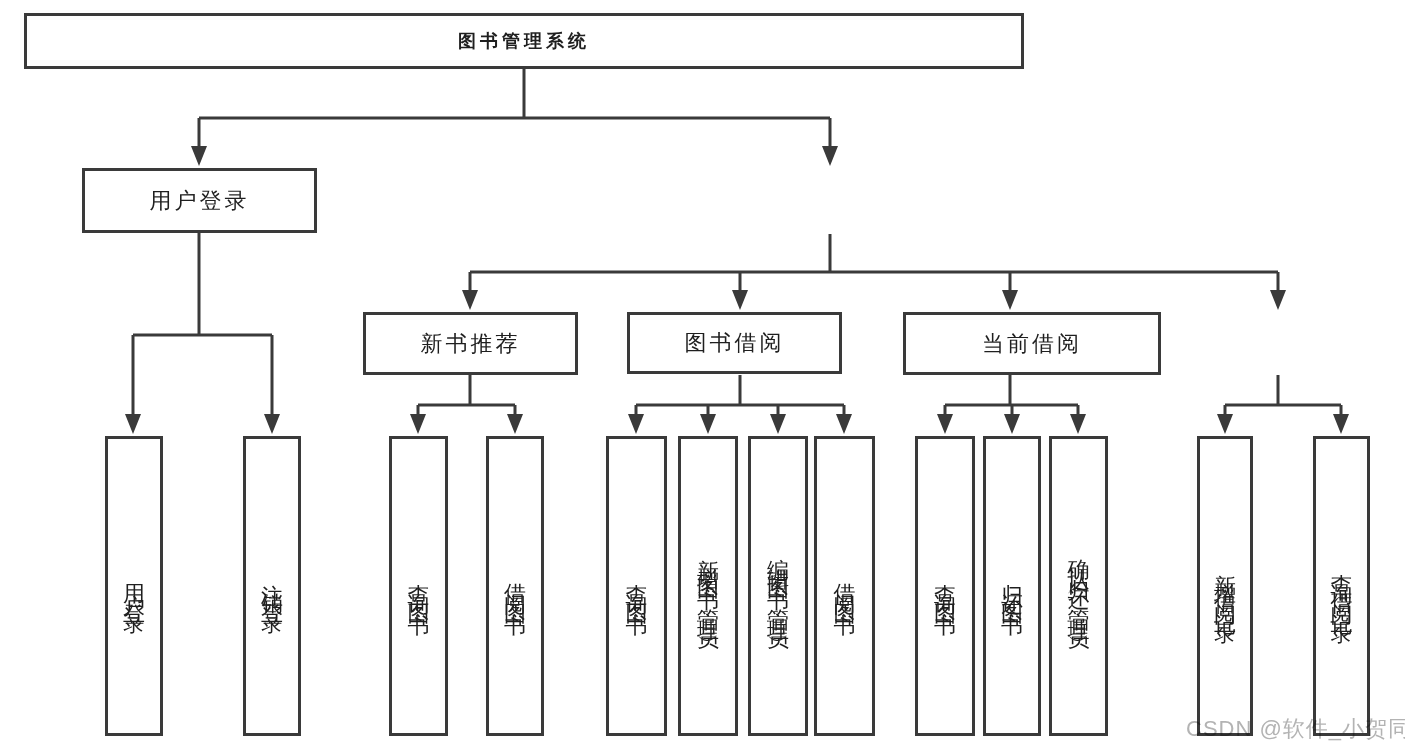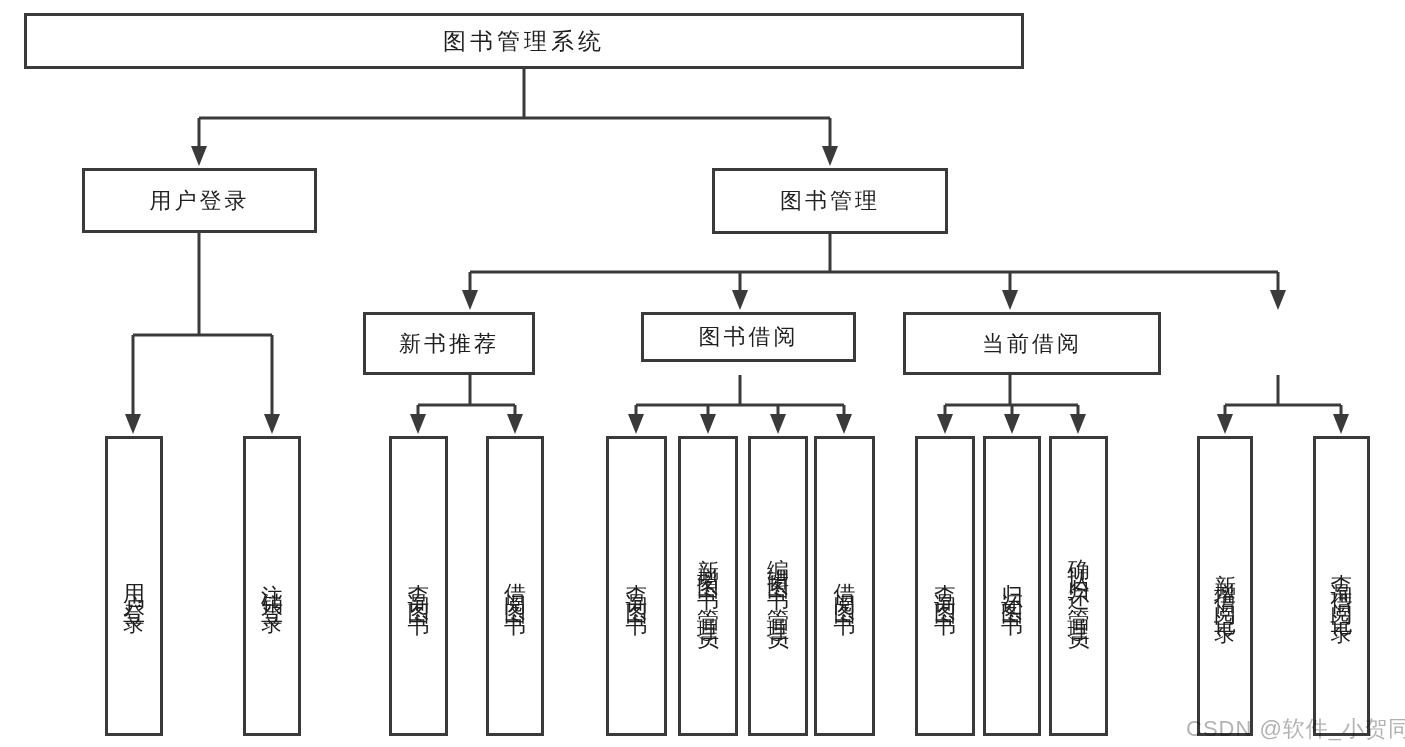--- a/index.html
+++ b/index.html
@@ -21,21 +21,21 @@
     justify-content:center;
     z-index:2;
     color:#1f1f1f;
   }
   .box.h span{
     font-size:22px;
     letter-spacing:3px;
     white-space:nowrap;
     color:#1f1f1f;
   }
-  .box.root span{font-size:23px;letter-spacing:4px;}
+  .box.root span{font-size:18px;letter-spacing:4px;font-weight:bold;}
   .box.v span{
     writing-mode:vertical-rl;
     font-size:22px;
     letter-spacing:10px;
     line-height:1;
     color:#1f1f1f;
   }
   .watermark{
     position:absolute;
     left:1186px;top:714px;
@@ -83,28 +83,25 @@
     </g>
   </svg>
 
   <div class="box h root" style="left:24px;top:13px;width:1000px;height:56px">
     <span>图书管理系统</span>
   </div>
 
   <div class="box h" style="left:82px;top:168px;width:235px;height:65px">
     <span>用户登录</span>
   </div>
-  <div class="box h" style="left:712px;top:168px;width:236px;height:66px">
-    <span>图书管理</span>
-  </div>
 
-  <div class="box h" style="left:363px;top:312px;width:172px;height:63px">
+  <div class="box h" style="left:363px;top:312px;width:215px;height:63px">
     <span>新书推荐</span>
   </div>
-  <div class="box h" style="left:641px;top:312px;width:215px;height:50px">
+  <div class="box h" style="left:627px;top:312px;width:215px;height:62px">
     <span>图书借阅</span>
   </div>
   <div class="box h" style="left:903px;top:312px;width:258px;height:63px">
     <span>当前借阅</span>
   </div>
 
   <div class="box v" style="left:105px;top:436px;width:58px;height:300px">
     <span>用户登录</span>
   </div>
   <div class="box v" style="left:243px;top:436px;width:58px;height:300px">

